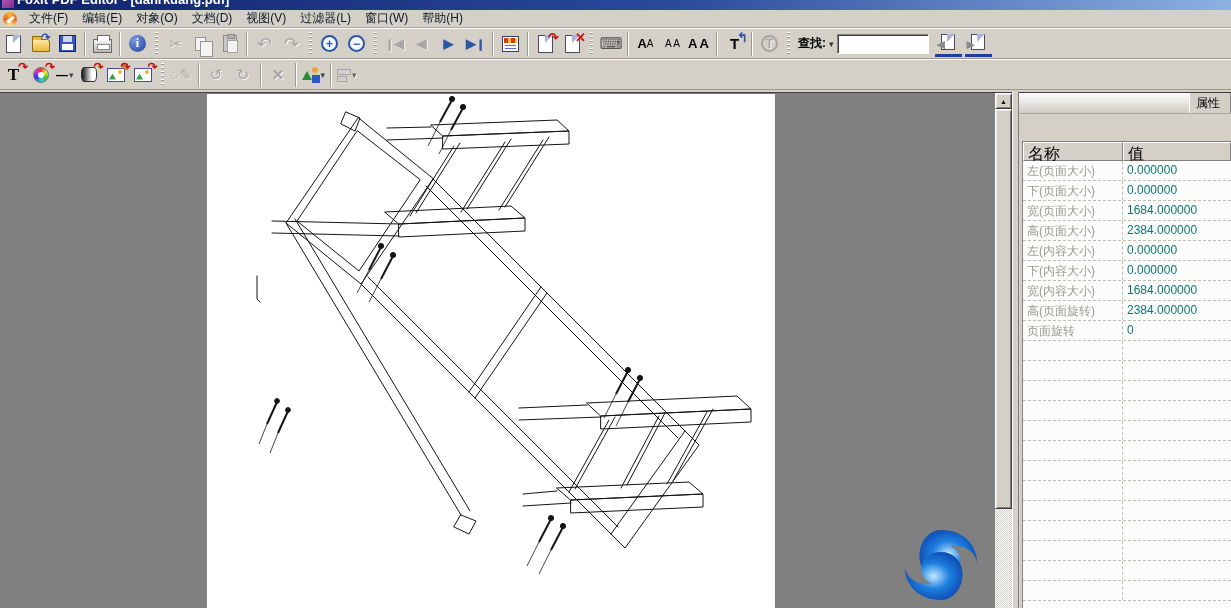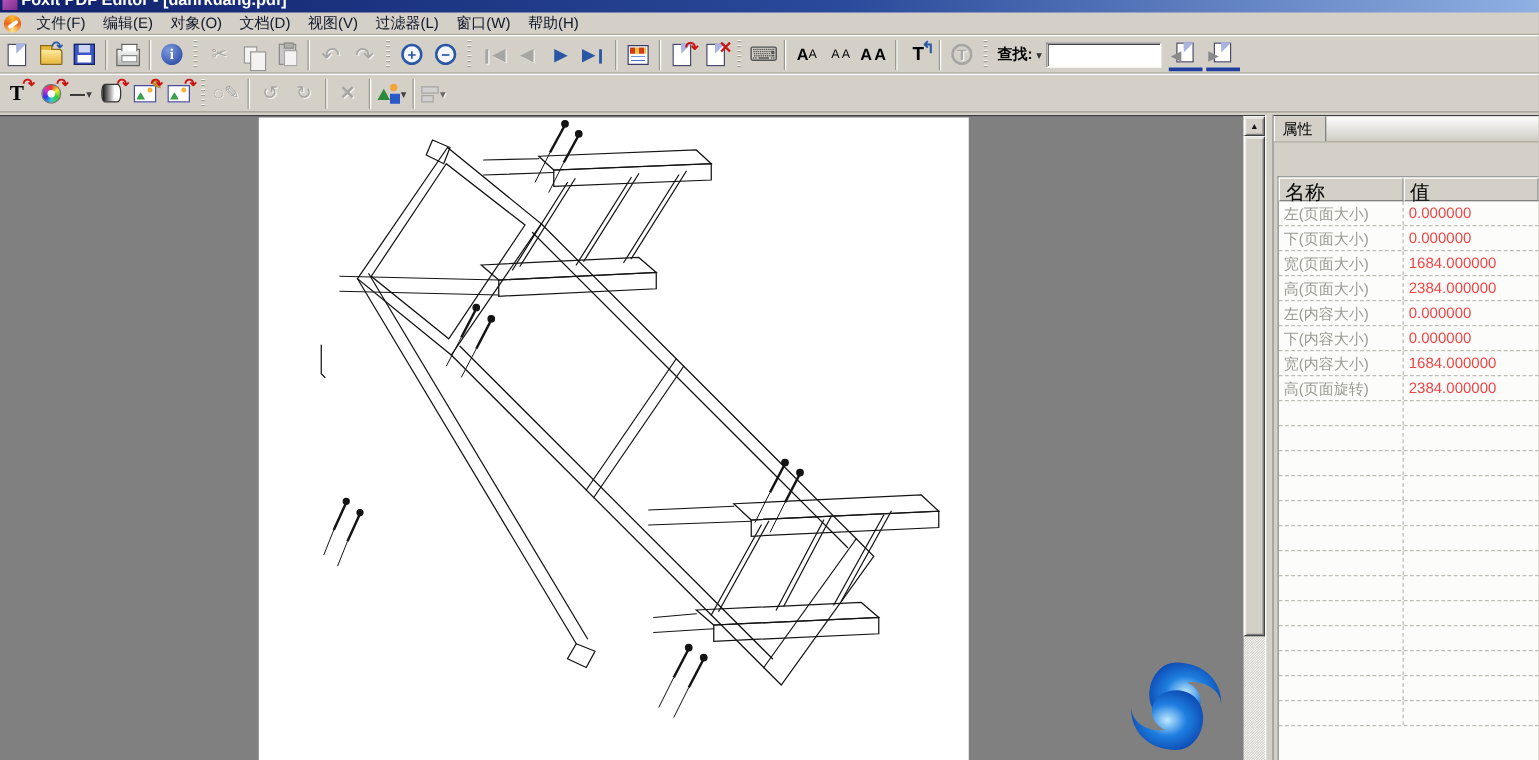--- a/index.html
+++ b/index.html
@@ -102,32 +102,32 @@
              background-size:2px 2px; background-position:0 0,1px 1px; }
   .sb-btn { position:absolute; left:0; top:0; width:17px; height:16px; background:#d4d0c8;
             border:1px solid; border-color:#fff #404040 #404040 #fff; box-shadow:inset 1px 1px 0 #ece9e2, inset -1px -1px 0 #808080;
             display:flex; align-items:center; justify-content:center; font-size:7px; color:#111;}
   .sb-thumb { position:absolute; left:0; top:16px; width:17px; height:400px; background:#d4d0c8;
             border:1px solid; border-color:#fff #404040 #404040 #fff; box-shadow:inset 1px 1px 0 #ece9e2, inset -1px -1px 0 #808080;}
 
   
   .splitter { width:7px; background:#d4d0c8; border-left:1px solid #fff; border-right:1px solid #808080; }
   .panel { flex:1; background:#d4d0c8; border-top:1px solid #404040; position:relative; overflow:hidden;}
-  .panel-titlestrip { height:21px; background:linear-gradient(#fdfdfd,#cfccc4); border-bottom:1px solid #aca899; display:flex;}
+  .panel-titlestrip { height:21px; background:linear-gradient(#fdfdfd,#cfccc4); border-bottom:1px solid #aca899; display:flex;justify-content:flex-end;}
   .panel-tab1 { padding:2px 10px 0 6px; background:#d4d0c8; border-right:1px solid #808080; border-left:1px solid #fff; font-size:12px;}
   .panel-tabstrip { height:20px; display:flex; align-items:flex-end; background:#d4d0c8;}
   .panel-tab2 { padding:2px 12px 2px 8px; border-right:1px solid #808080; border-left:1px solid #fff; border-top:1px solid #fff; background:#d4d0c8; font-size:12px;}
   .grid { position:absolute; top:48px; left:3px; right:0; bottom:0; background:#fcfcfa; border-left:1px solid #808080; border-top:1px solid #808080;}
   .grid-head { display:flex; height:19px; }
   .gh-cell { background:#d4d0c8; border:1px solid; border-color:#fff #808080 #808080 #fff; padding:1px 4px; font-size:16px; }
   .gh-name { width:100px; } .gh-val { flex:1; }
   .grow { display:flex; height:20px; border-bottom:1px dashed #bdbdb5; }
   .gc { padding:2px 4px; font-size:12px; white-space:nowrap; overflow:hidden;}
   .gc-name { width:100px; color:#9a9a94; border-right:1px dashed #bdbdb5; }
-  .gc-val { flex:1; color:#ef4444; }
+  .gc-val { flex:1; color:#0f766e; }
 
   
   .watermark { position:absolute; left:898px; top:522px; width:260px; height:86px; pointer-events:none; z-index:50;
                display:flex; align-items:center; }
   .wm-text { font-size:58px; font-weight:bold; color:rgba(255,255,255,0.78); letter-spacing:4px;
              text-shadow:0 0 1px rgba(170,170,170,0.8); line-height:1;}
 </style>
 </head>
 <body>
 
@@ -477,20 +477,24 @@
         </div>
       <div class="grow">
           <div class="gc gc-name">宽(内容大小)</div>
           <div class="gc gc-val">1684.000000</div>
         </div>
       <div class="grow">
           <div class="gc gc-name">高(页面旋转)</div>
           <div class="gc gc-val">2384.000000</div>
         </div>
       <div class="grow">
+          <div class="gc gc-name">页面旋转</div>
+          <div class="gc gc-val">0</div>
+        </div>
+      <div class="grow">
           <div class="gc gc-name"></div>
           <div class="gc gc-val"></div>
         </div>
       <div class="grow">
           <div class="gc gc-name"></div>
           <div class="gc gc-val"></div>
         </div>
       <div class="grow">
           <div class="gc gc-name"></div>
           <div class="gc gc-val"></div>

